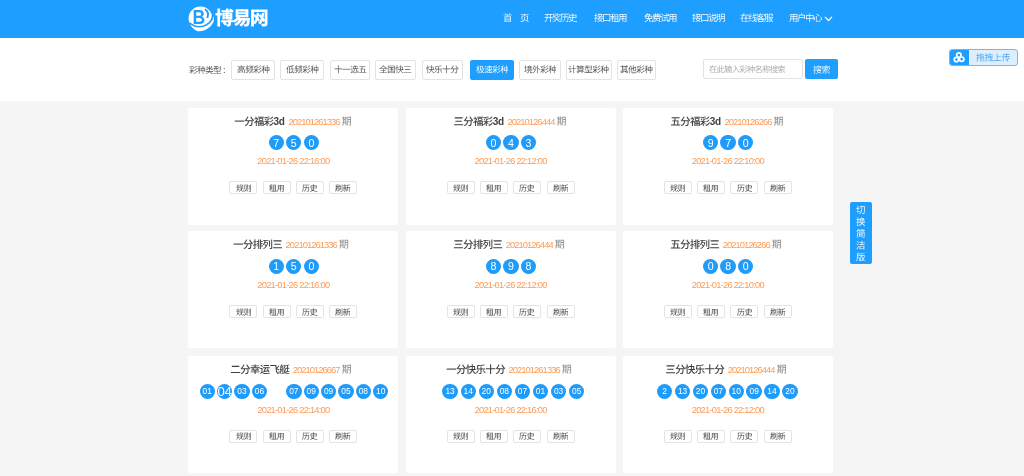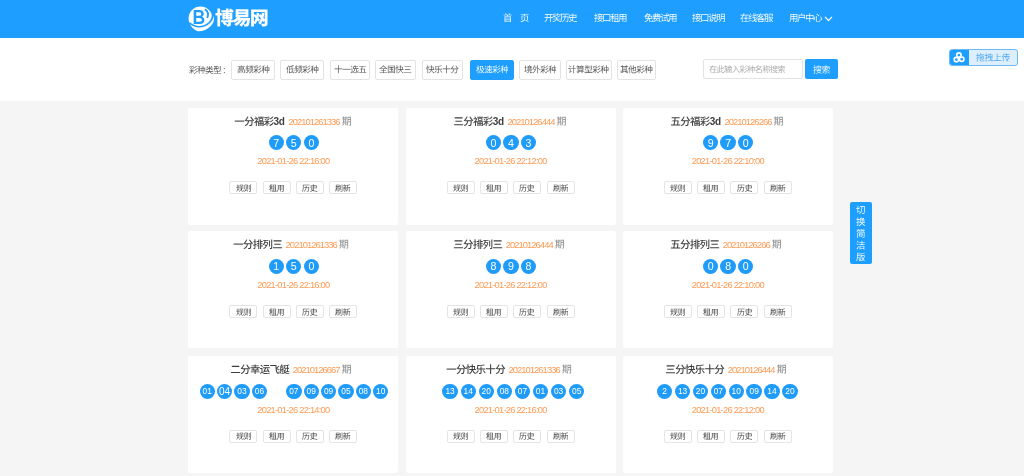--- a/index.html
+++ b/index.html
@@ -667,21 +667,21 @@
       <use href="#gm98DE" x="3769"></use>
       <use href="#gm8247" x="4712"></use>
     </g>
     <text x="106.65" y="9.15" font-size="9.4" fill="#ff9a52" style="letter-spacing:-0.95px" font-family="Liberation Sans">20210126667</text>
     <g fill="#999" transform="translate(155.65,8.80) scale(0.010000)">
       <use href="#gm671F"></use>
     </g>
   </svg>
 <div class="circ" style="left:189.0px;top:383.5px">
     <b style="margin-right:2.0px;font-size:8.4px">01</b>
-    <b style="margin-right:2.0px;font-size:10px">04</b>
+    <b style="margin-right:2.0px;font-size:13px">04</b>
     <b style="margin-right:2.0px;font-size:8.4px">03</b>
     <b style="margin-right:19px;font-size:8.4px">06</b>
     <b style="margin-right:2.0px;font-size:8.4px">07</b>
     <b style="margin-right:2.0px;font-size:8.4px">09</b>
     <b style="margin-right:2.0px;font-size:8.4px">09</b>
     <b style="margin-right:2.0px;font-size:8.4px">05</b>
     <b style="margin-right:2.0px;font-size:8.4px">08</b>
     <b style="font-size:8.4px">10</b>
   </div>
 <div class="dt" style="left:188.4px;top:406px">2021-01-26 22:14:00</div>

